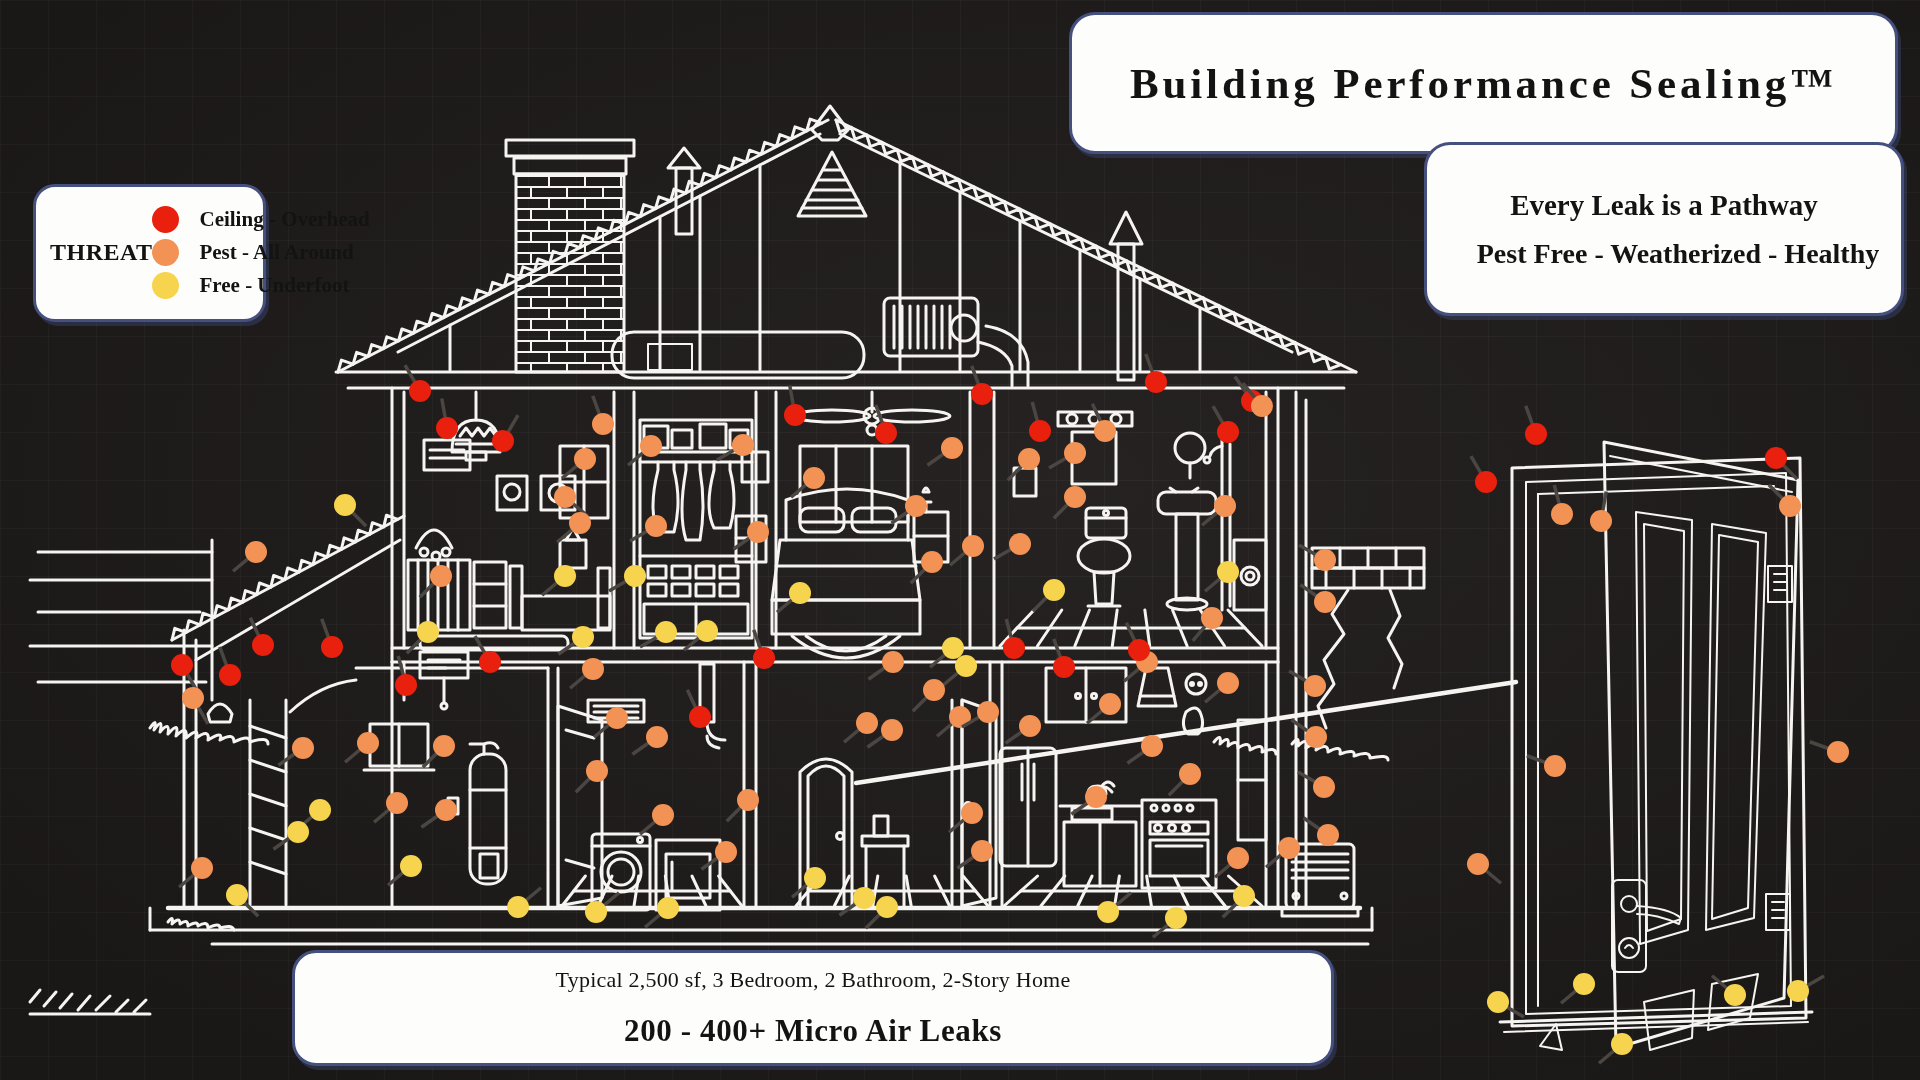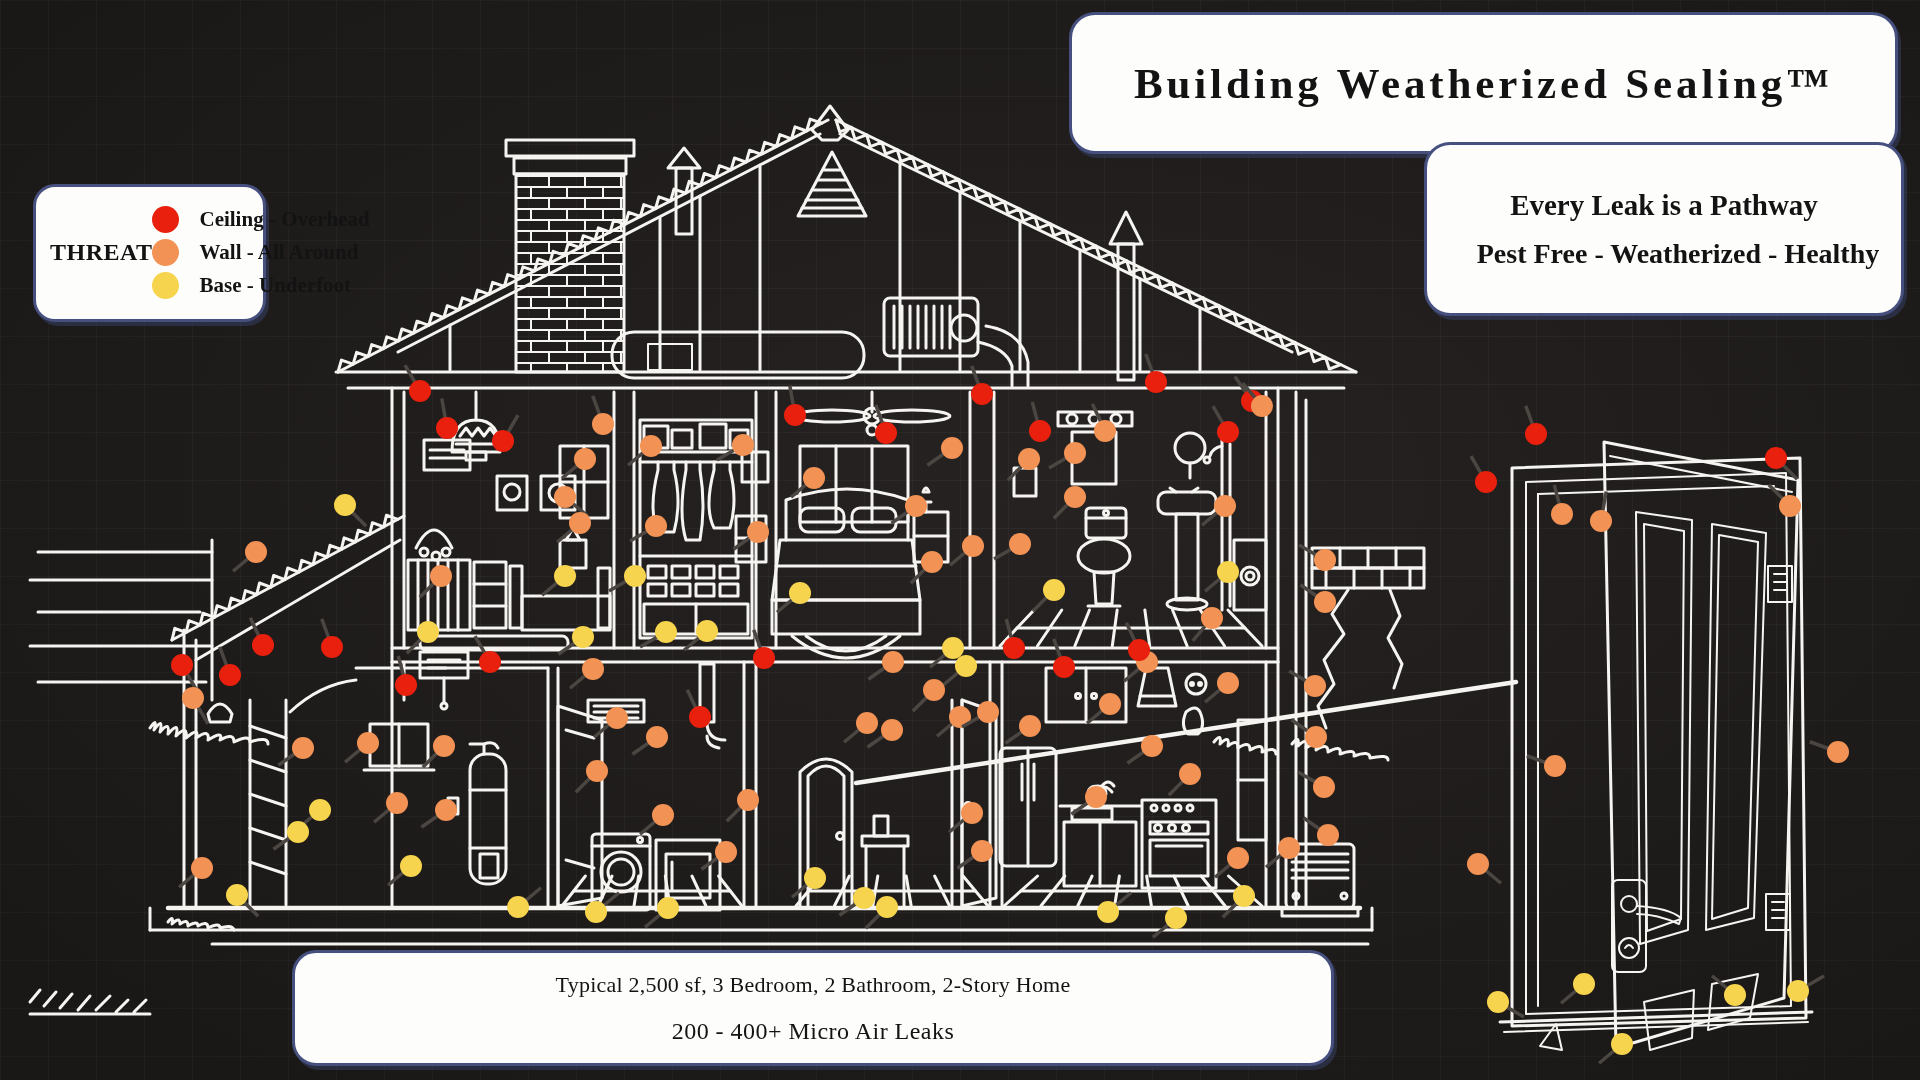--- a/index.html
+++ b/index.html
@@ -29,21 +29,21 @@
   .panel-tagline .l1{font-size:29px;font-weight:bold;}
   .panel-tagline .l2{font-size:28px;font-weight:bold;white-space:nowrap;margin-left:28px;}
   .panel-legend{left:33px;top:184px;width:233px;height:138px;flex-direction:row;
     justify-content:flex-start;padding:6px 10px 8px 14px;border-radius:22px;}
   .legend-title{font-size:24px;font-weight:bold;letter-spacing:0.02em;}
   .legend-row{display:flex;align-items:center;gap:20px;width:100%;height:33px;}
   .legend-dot{width:27px;height:27px;border-radius:50%;flex:0 0 auto;}
   .legend-label{font-size:21px;font-weight:bold;white-space:nowrap;}
   .panel-footer{left:292px;top:950px;width:1042px;height:116px;flex-direction:column;gap:20px;border-radius:24px;}
   .footer-l1{font-size:22px;letter-spacing:0.01em;}
-  .footer-l2{font-size:24px;font-weight:normal;letter-spacing:0.02em;}
+  .footer-l2{font-size:31px;font-weight:bold;letter-spacing:0.02em;}
 </style>
 </head>
 <body>
 
 <svg id="scene" width="1920" height="1080" viewBox="0 0 1920 1080">
   <defs>
     <pattern id="brickp" width="36" height="22" patternUnits="userSpaceOnUse">
       <path d="M0 0 H36 M0 11 H36 M0 22 H36 M9 0 V11 M27 11 V22" stroke="#f6f4f1" stroke-width="2" fill="none"></path>
     </pattern>
   </defs>
@@ -719,42 +719,42 @@
       <line x1="1622" y1="1044" x2="1599.0186667064306" y2="1063.2836282905962" stroke="#4b4641" stroke-width="3.5"></line>
       <circle cx="1622" cy="1044" r="11" fill="#f7d44e"></circle>
       <line x1="1735" y1="995" x2="1712.0186667064306" y2="975.7163717094038" stroke="#4b4641" stroke-width="3.5"></line>
       <circle cx="1735" cy="995" r="11" fill="#f7d44e"></circle>
       <line x1="1798" y1="991" x2="1823.980762113533" y2="976" stroke="#4b4641" stroke-width="3.5"></line>
       <circle cx="1798" cy="991" r="11" fill="#f7d44e"></circle>
     </g>
 </svg>
 
 <div class="panel panel-title">
-  <div class="t">Building Weatherized Sealing™</div>
+  <div class="t">Building Performance Sealing™</div>
 </div>
 
 <div class="panel panel-tagline">
   <div class="l1">Every Leak is a Pathway</div>
   <div class="l2">Pest Free - Weatherized - Healthy</div>
 </div>
 
 <div class="panel panel-legend">
   <div class="legend-title">THREAT</div>
   <div id="legend-rows" style="width:100%">
       <div class="legend-row">
         <span class="legend-dot" style="background: rgb(232, 32, 13);"></span>
         <span class="legend-label">Ceiling - Overhead</span>
       </div>
       <div class="legend-row">
         <span class="legend-dot" style="background: rgb(242, 146, 84);"></span>
-        <span class="legend-label">Wall - All Around</span>
+        <span class="legend-label">Pest - All Around</span>
       </div>
       <div class="legend-row">
         <span class="legend-dot" style="background: rgb(247, 212, 78);"></span>
-        <span class="legend-label">Base - Underfoot</span>
+        <span class="legend-label">Free - Underfoot</span>
       </div>
     </div>
 </div>
 
 <div class="panel panel-footer">
   <div class="footer-l1">Typical 2,500 sf, 3 Bedroom, 2 Bathroom, 2-Story Home</div>
   <div class="footer-l2">200 - 400+ Micro Air Leaks</div>
 </div>
 
 </body></html>

